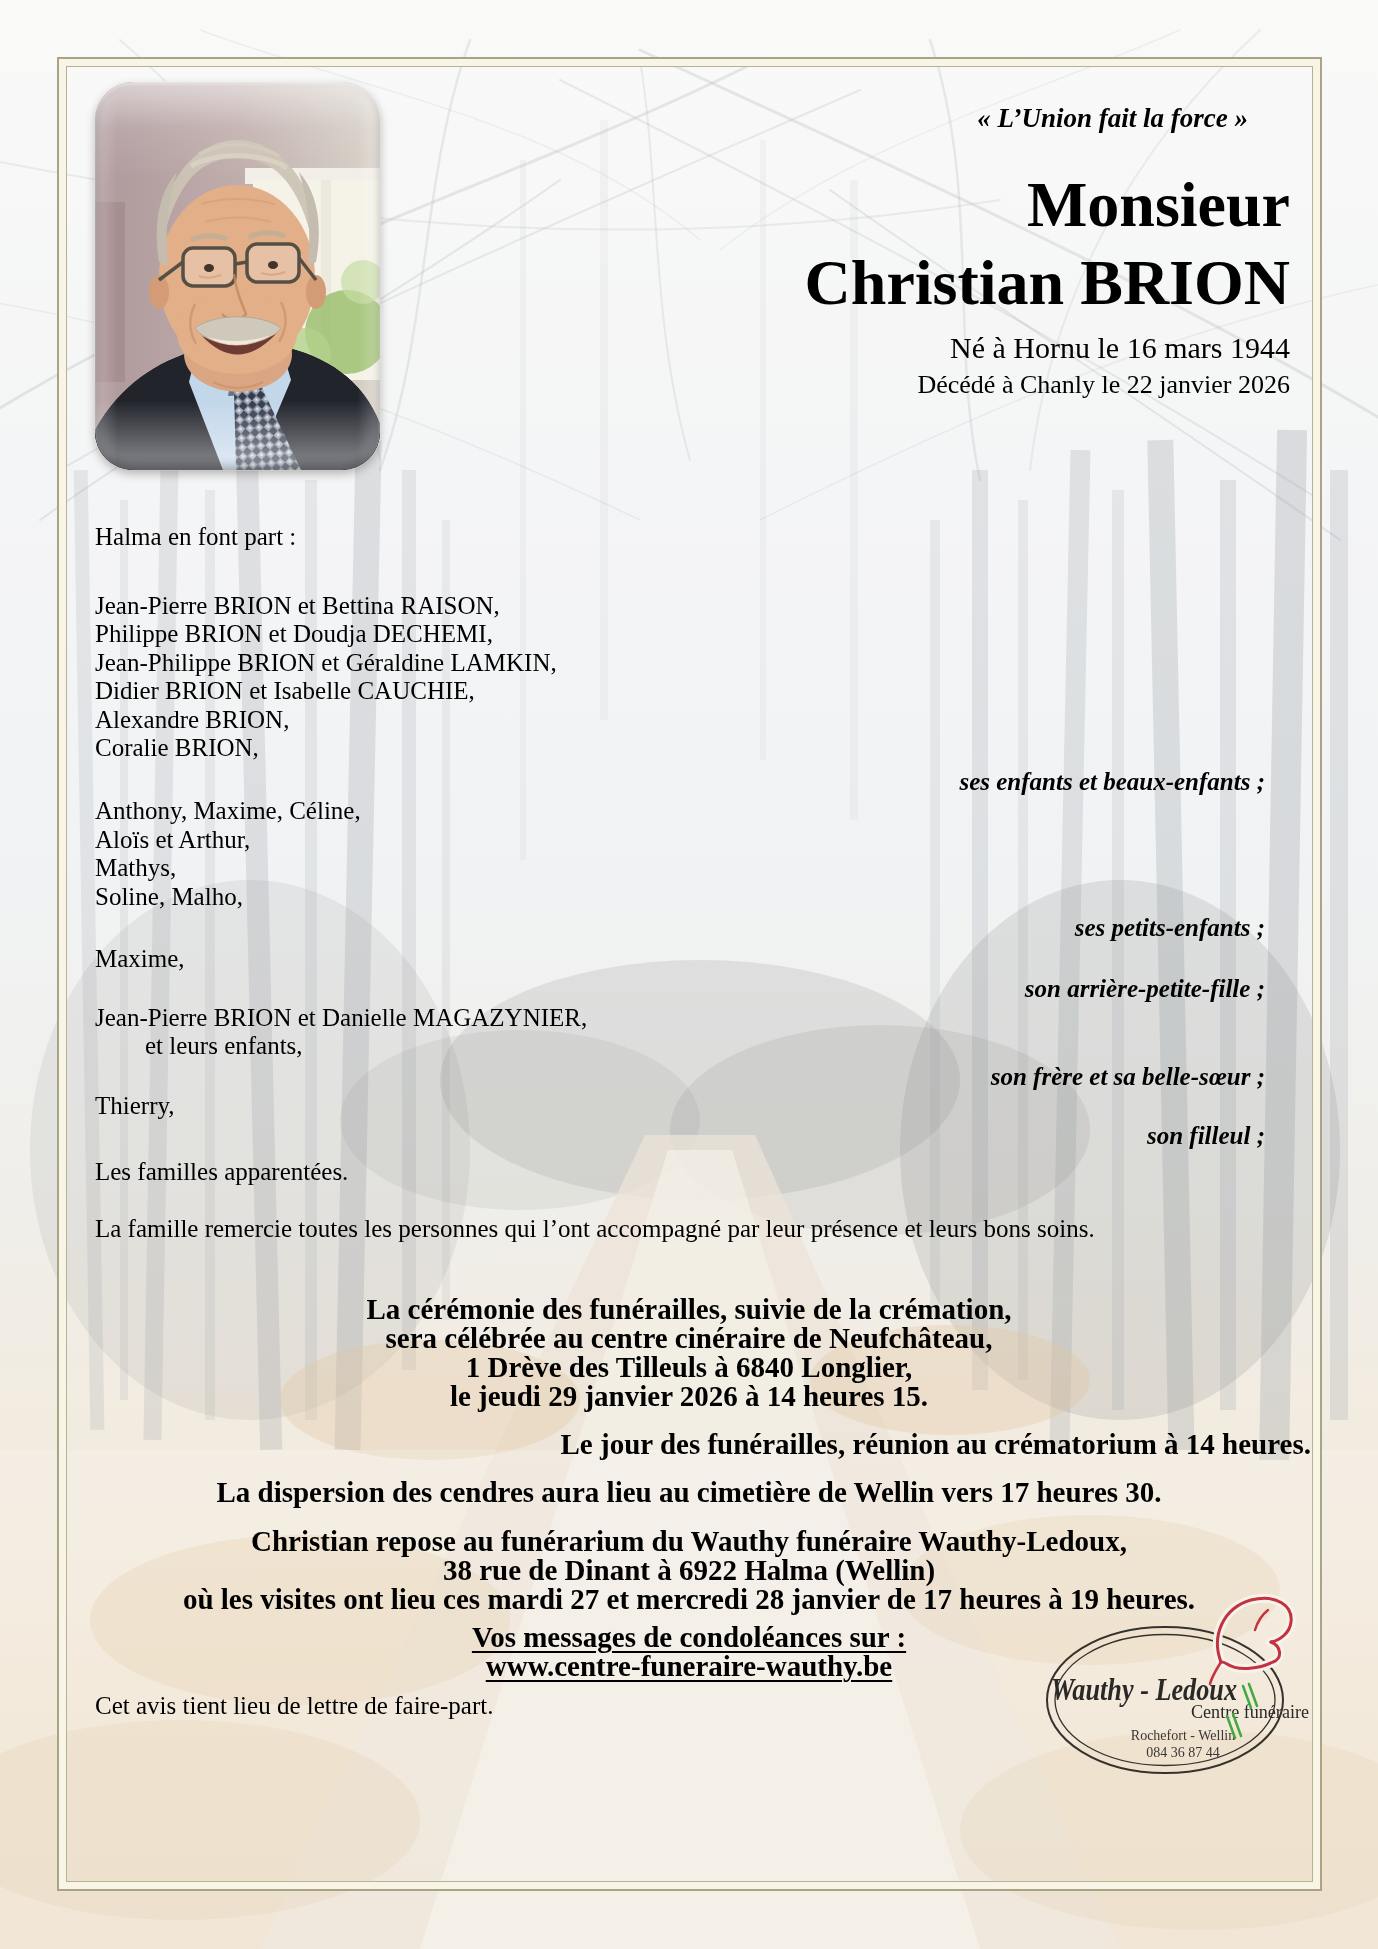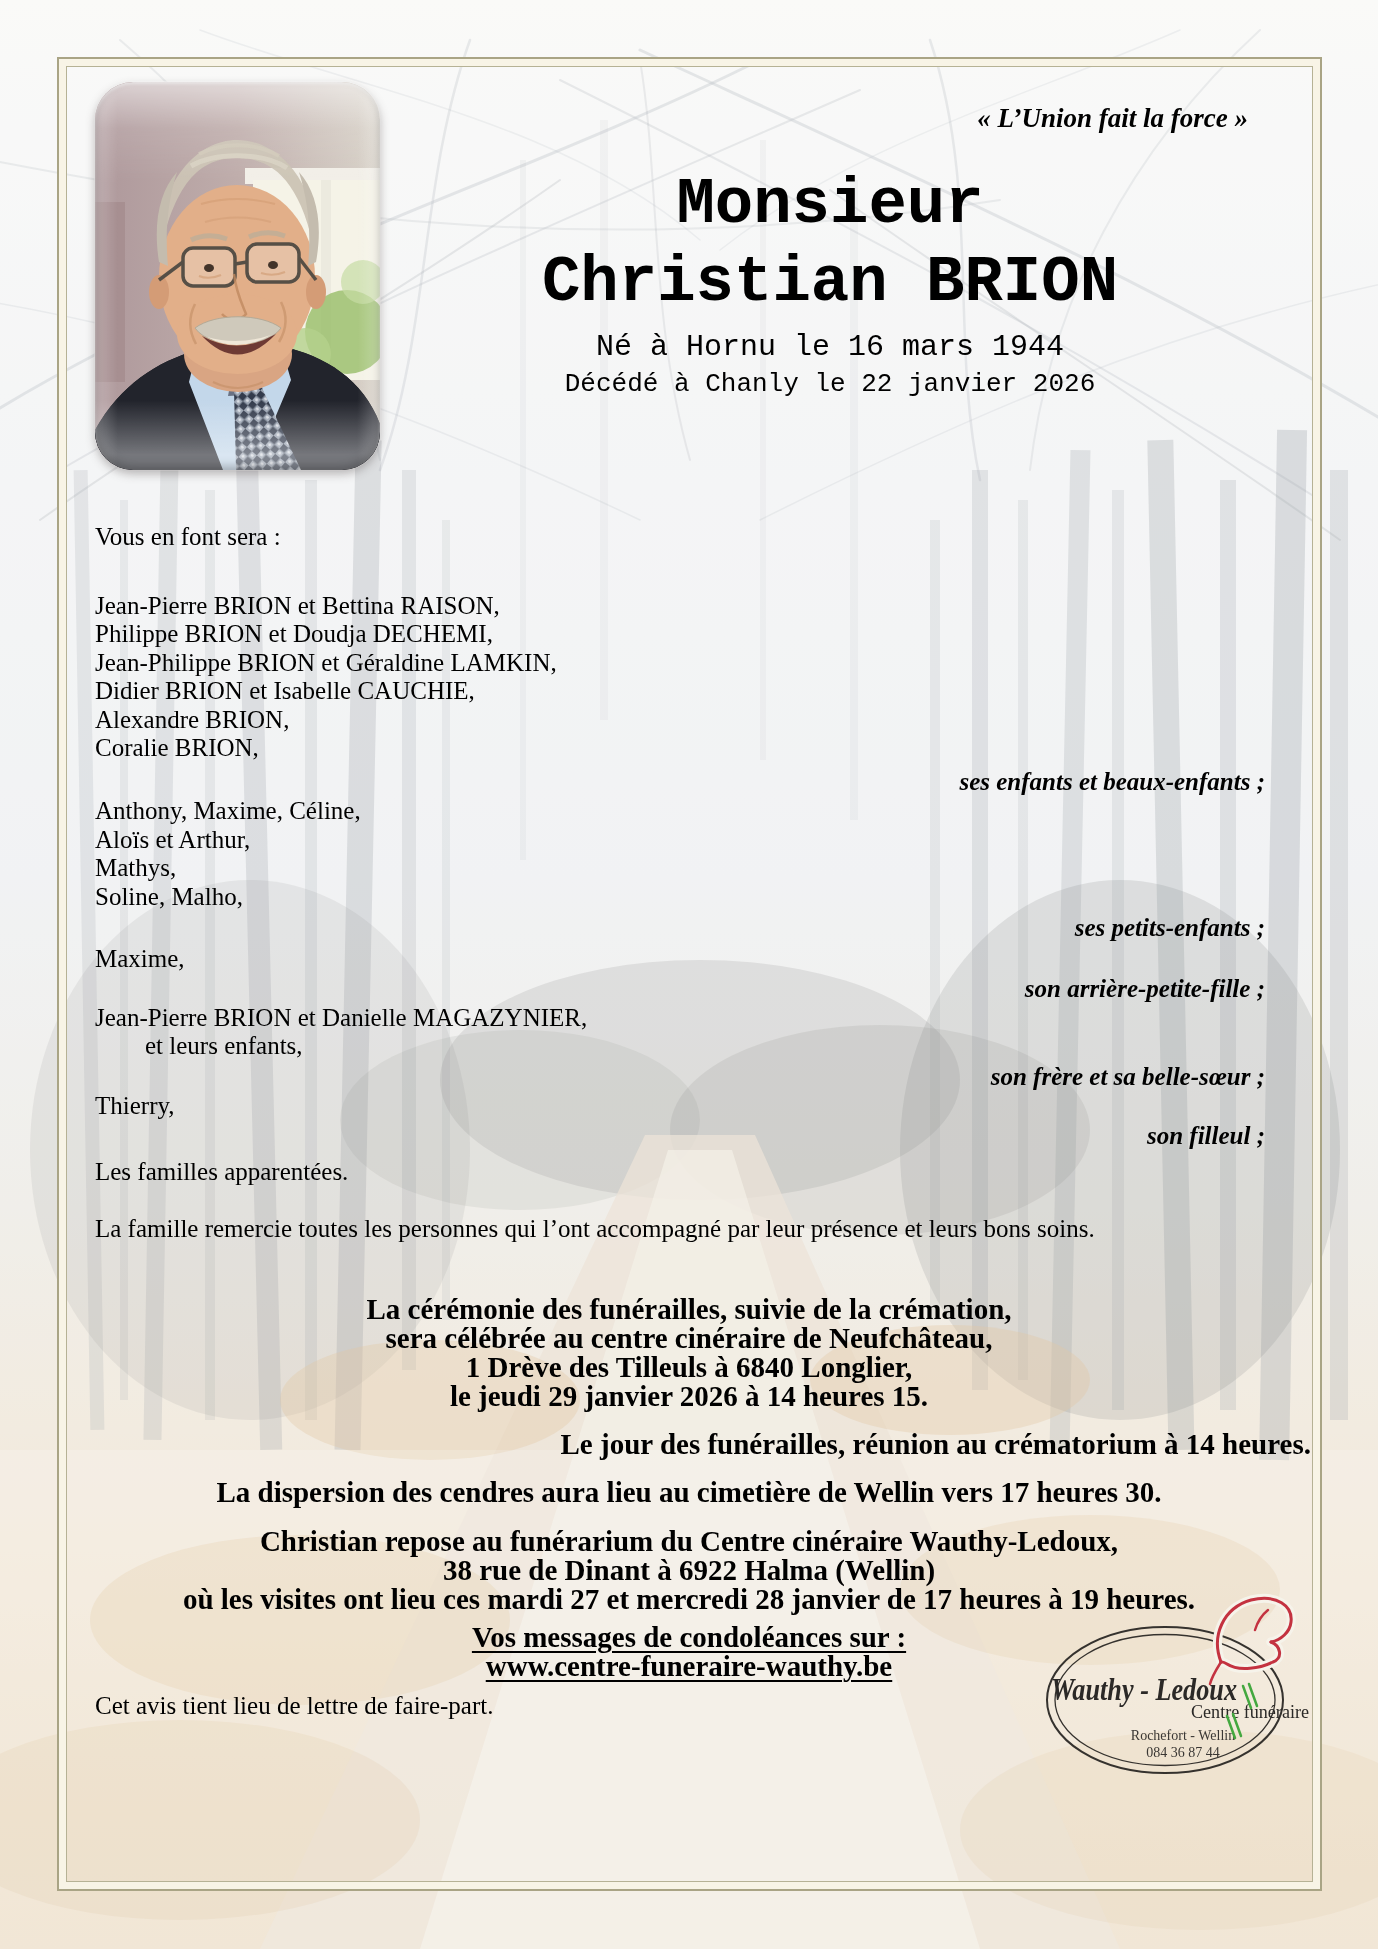--- a/index.html
+++ b/index.html
@@ -15,21 +15,21 @@
   .photo{position:absolute;left:95px;top:82px;width:285px;height:388px;border-radius:38px;
          overflow:hidden;box-shadow:0 4px 10px rgba(70,60,60,.35), 0 0 0 1px rgba(255,255,255,.5);}
   .photo svg{display:block;width:100%;height:100%;}
   .photo::after{content:'';position:absolute;inset:0;border-radius:inherit;
         background:linear-gradient(180deg, rgba(255,255,255,.55), rgba(255,255,255,.12) 12%, rgba(255,255,255,0) 26%, rgba(255,255,255,0) 82%, rgba(255,255,255,.38) 96%),
                    linear-gradient(90deg, rgba(255,255,255,.25), rgba(255,255,255,0) 8%, rgba(255,255,255,0) 92%, rgba(255,255,255,.25));
         box-shadow:inset 0 -4px 10px rgba(0,0,0,.25), inset 0 2px 3px rgba(255,255,255,.6);}
 
   .motto{position:absolute;top:103px;right:130px;font-size:27px;font-weight:bold;font-style:italic;white-space:nowrap;}
 
-  .title-block{position:absolute;left:370px;top:166px;width:920px;text-align:center;font-family:Liberation Mono, monospace;}
+  .title-block{position:absolute;left:370px;top:166px;width:920px;text-align:right;}
   .title-line{font-size:64px;font-weight:bold;line-height:78px;}
   .birth{font-size:30px;line-height:37px;margin-top:7px;}
   .death{font-size:26px;line-height:37px;}
 
   .body-block{position:absolute;left:95px;top:515px;width:1170px;font-size:25px;line-height:28.5px;}
   .body-block div{white-space:nowrap;}
   .intro{margin-top:8px;}
   .names-1{margin-top:40px;}
   .rel-label{text-align:right;font-weight:bold;font-style:italic;}
   .lbl-children{margin-top:5px;}
@@ -235,21 +235,21 @@
     <div class="motto">« L’Union fait la force »</div>
 
     <div class="title-block">
       <div class="title-line">Monsieur</div>
       <div class="title-line">Christian BRION</div>
       <div class="birth">Né à Hornu le 16 mars 1944</div>
       <div class="death">Décédé à Chanly le 22 janvier 2026</div>
     </div>
 
     <div class="body-block">
-      <div class="intro">Vous en font sera :</div>
+      <div class="intro">Halma en font part :</div>
 
       <div class="names-1">
         <div>Jean-Pierre BRION et Bettina RAISON,</div>
         <div>Philippe BRION et Doudja DECHEMI,</div>
         <div>Jean-Philippe BRION et Géraldine LAMKIN,</div>
         <div>Didier BRION et Isabelle CAUCHIE,</div>
         <div>Alexandre BRION,</div>
         <div>Coralie BRION,</div>
       </div>
       <div class="rel-label lbl-children">ses enfants et beaux-enfants ;</div>
@@ -279,21 +279,21 @@
     <div class="ceremony">
       <div class="cer-p1">
         <div>La cérémonie des funérailles, suivie de la crémation,</div>
         <div>sera célébrée au centre cinéraire de Neufchâteau,</div>
         <div>1 Drève des Tilleuls à 6840 Longlier,</div>
         <div>le jeudi 29 janvier 2026 à 14 heures 15.</div>
       </div>
       <div class="cer-meeting">Le jour des funérailles, réunion au crématorium à 14 heures.</div>
       <div class="cer-dispersion">La dispersion des cendres aura lieu au cimetière de Wellin vers 17 heures 30.</div>
       <div class="cer-repose">
-        <div>Christian repose au funérarium du Centre cinéraire Wauthy-Ledoux,</div>
+        <div>Christian repose au funérarium du Wauthy funéraire Wauthy-Ledoux,</div>
         <div>38 rue de Dinant à 6922 Halma (Wellin)</div>
         <div>où les visites ont lieu ces mardi 27 et mercredi 28 janvier de 17 heures à 19 heures.</div>
       </div>
       <div class="cer-condol">Vos messages de condoléances sur :</div>
       <div><a class="cer-site" href="#">www.centre-funeraire-wauthy.be</a></div>
     </div>
 
     <div class="notice">Cet avis tient lieu de lettre de faire-part.</div>
 
     <div class="logo">

